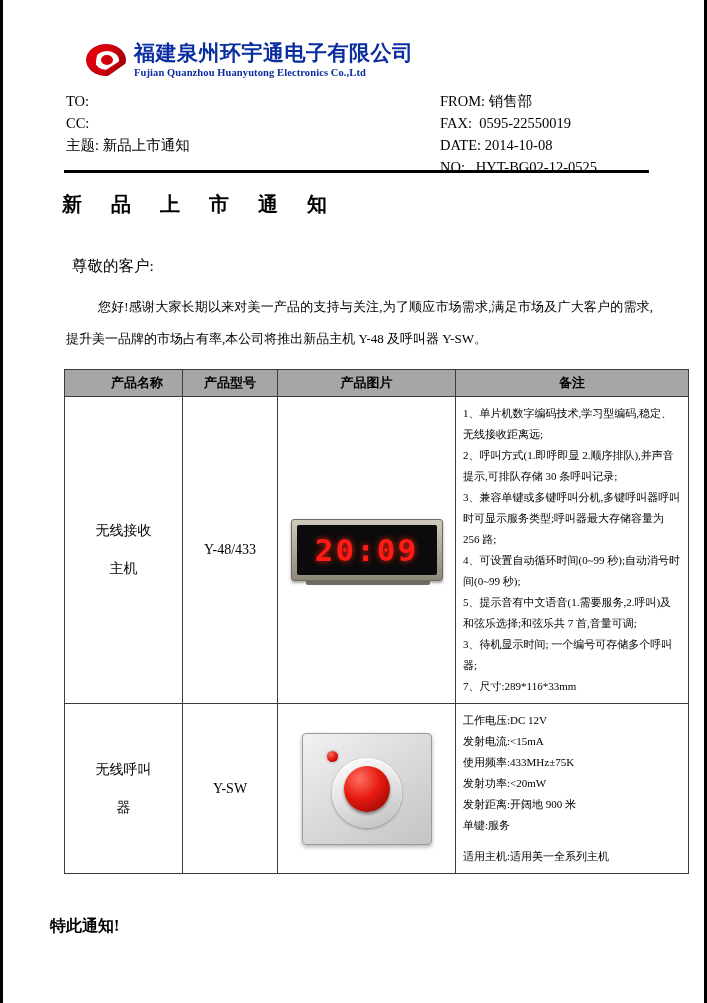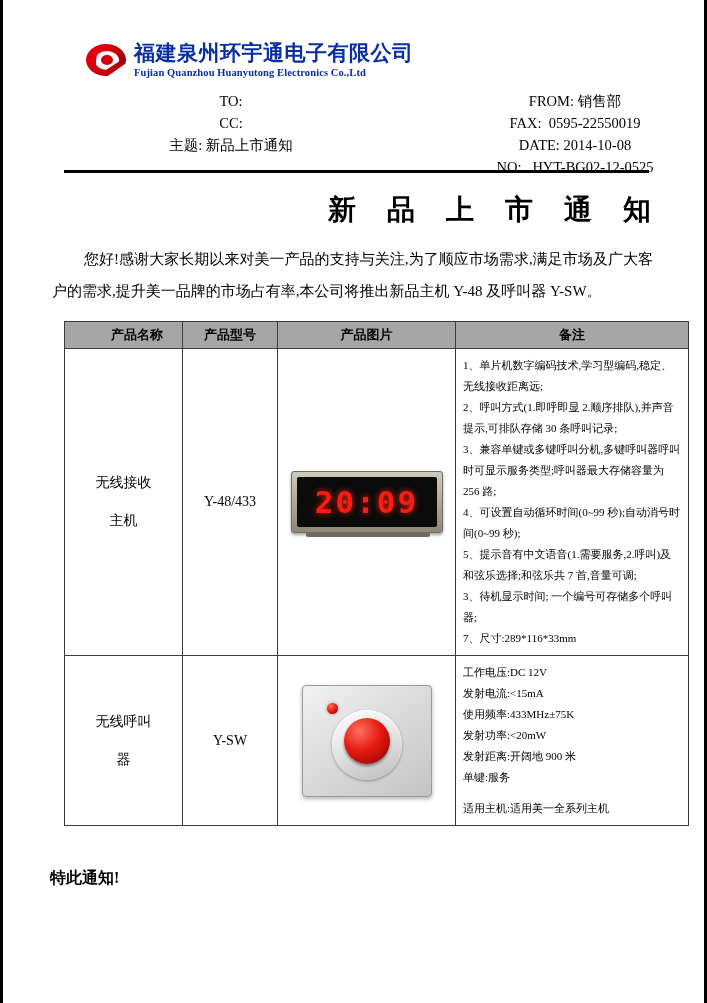--- a/index.html
+++ b/index.html
@@ -86,21 +86,20 @@
     color: #0a2ea0;
     letter-spacing: 0.1px;
     margin-top: 2px;
   }
 
   
   .meta {
     position: relative;
     margin-top: 12px;
     height: 78px;
-    text-align: center;
   }
   .meta-left {
     position: absolute;
     left: 16px;
     top: 0;
     width: 330px;
     font-size: 14.5px;
     line-height: 22px;
   }
   .meta-right {
@@ -114,40 +113,40 @@
   .meta-lbl { display: inline-block; }
   .meta-val { }
   .rule {
     margin: 2px 14px 0 14px;
     border-top: 3px solid #000;
     height: 0;
   }
 
   
   .doc-title {
-    text-align: right;
-    font-size: 28px;
+    text-align: left;
+    font-size: 20px;
     font-weight: bold;
     letter-spacing: 12px;
     margin-top: 18px;
     padding-left: 12px;
     font-family: Liberation Serif, serif;
   }
 
   
   .salutation {
     margin-top: 38px;
     margin-left: 22px;
     font-size: 15.5px;
   }
   .para {
     margin-top: 14px;
-    margin-left: 2px;
+    margin-left: 16px;
     margin-right: 10px;
-    font-size: 15px;
+    font-size: 13px;
     line-height: 32px;
     text-indent: 32px;
     text-align: justify;
   }
 
   
   table.products {
     margin: 14px 14px 0 14px;
     width: 585px;
     border-collapse: collapse;
@@ -333,20 +332,21 @@
           <span class="meta-lbl">NO:</span>&nbsp;&nbsp;
           <span class="meta-val">HYT-BG02-12-0525</span>
         </div>
       </div>
     </div>
 
     <div class="rule"></div>
 
     <div class="doc-title">新 品 上 市 通 知</div>
 
+    <div class="salutation">尊敬的客户:</div>
     <div class="para">您好!感谢大家长期以来对美一产品的支持与关注,为了顺应市场需求,满足市场及广大客户的需求,提升美一品牌的市场占有率,本公司将推出新品主机 Y-48 及呼叫器 Y-SW。</div>
 
     <table class="products">
       <thead>
         <tr>
           <th class="col-name">产品名称</th>
           <th class="col-model">产品型号</th>
           <th class="col-image">产品图片</th>
           <th class="col-remark">备注</th>
         </tr>

